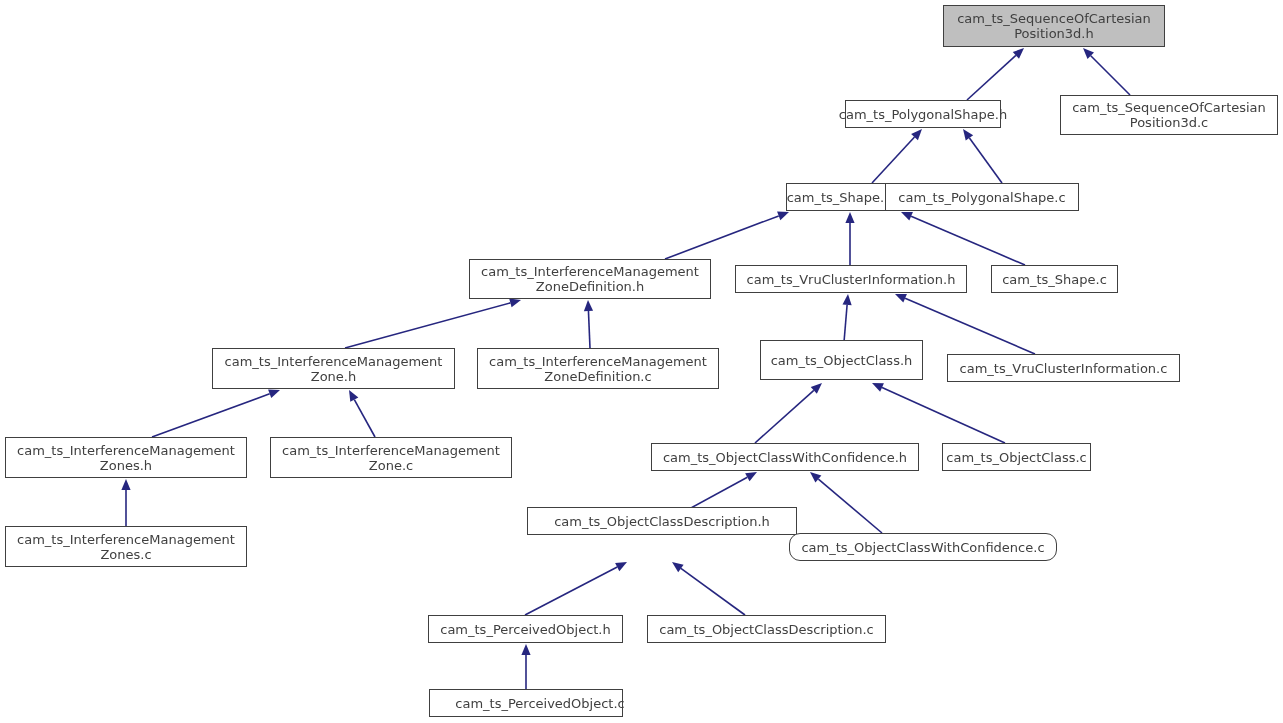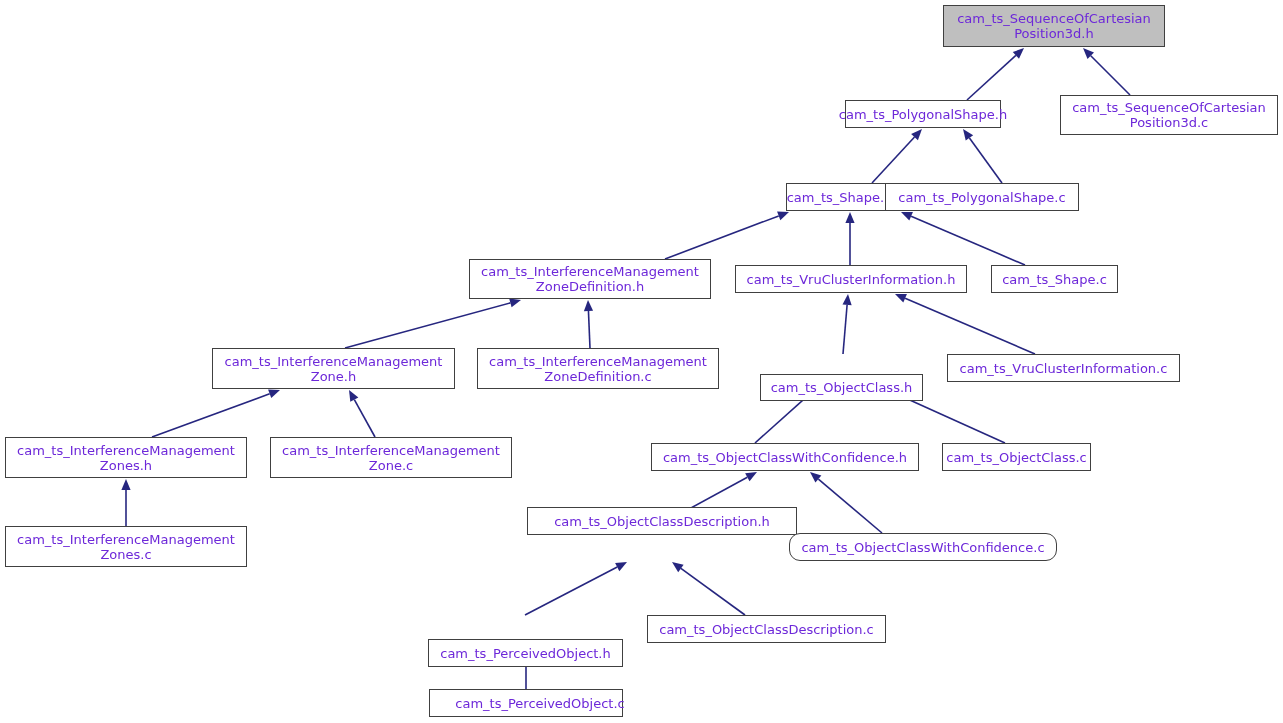--- a/index.html
+++ b/index.html
@@ -24,21 +24,21 @@
   }
   .node-box {
     position: absolute;
     box-sizing: border-box;
     border: 1px solid #404040;
     background: #ffffff;
     display: flex;
     align-items: center;
     justify-content: center;
     text-align: center;
-    color: #6d28d9;
+    color: #404040;
     font-size: 13px;
     line-height: 15px;
     letter-spacing: 0px;
     white-space: pre-line;
     cursor: pointer;
   }
   .node-box.root-node {
     background: #bfbfbf;
   }
   .node-label {
@@ -145,29 +145,29 @@
       <div class="node-box" style="left: 786px; top: 183px; width: 107px; height: 28px;"><span class="node-label">cam_ts_Shape.h</span></div>
       <div class="node-box" style="left: 885px; top: 183px; width: 194px; height: 28px;"><span class="node-label">cam_ts_PolygonalShape.c</span></div>
       <div class="node-box" style="left: 469px; top: 259px; width: 242px; height: 40px;"><span class="node-label">cam_ts_InterferenceManagement
 ZoneDefinition.h</span></div>
       <div class="node-box" style="left: 735px; top: 265px; width: 232px; height: 28px;"><span class="node-label">cam_ts_VruClusterInformation.h</span></div>
       <div class="node-box" style="left: 991px; top: 265px; width: 127px; height: 28px;"><span class="node-label">cam_ts_Shape.c</span></div>
       <div class="node-box" style="left: 212px; top: 348px; width: 243px; height: 41px;"><span class="node-label">cam_ts_InterferenceManagement
 Zone.h</span></div>
       <div class="node-box" style="left: 477px; top: 348px; width: 242px; height: 41px;"><span class="node-label">cam_ts_InterferenceManagement
 ZoneDefinition.c</span></div>
-      <div class="node-box" style="left: 760px; top: 374px; width: 163px; height: 27px;"><span class="node-label">cam_ts_ObjectClass.h</span></div>
+      <div class="node-box" style="left: 760px; top: 340px; width: 163px; height: 40px;"><span class="node-label">cam_ts_ObjectClass.h</span></div>
       <div class="node-box" style="left: 947px; top: 354px; width: 233px; height: 28px;"><span class="node-label">cam_ts_VruClusterInformation.c</span></div>
       <div class="node-box" style="left: 5px; top: 437px; width: 242px; height: 41px;"><span class="node-label">cam_ts_InterferenceManagement
 Zones.h</span></div>
       <div class="node-box" style="left: 270px; top: 437px; width: 242px; height: 41px;"><span class="node-label">cam_ts_InterferenceManagement
 Zone.c</span></div>
       <div class="node-box" style="left: 651px; top: 443px; width: 268px; height: 28px;"><span class="node-label">cam_ts_ObjectClassWithConfidence.h</span></div>
       <div class="node-box" style="left: 942px; top: 443px; width: 149px; height: 28px;"><span class="node-label">cam_ts_ObjectClass.c</span></div>
       <div class="node-box" style="left: 5px; top: 526px; width: 242px; height: 41px;"><span class="node-label">cam_ts_InterferenceManagement
 Zones.c</span></div>
       <div class="node-box" style="left: 527px; top: 507px; width: 270px; height: 28px;"><span class="node-label">cam_ts_ObjectClassDescription.h</span></div>
       <div class="node-box" style="left: 789px; top: 533px; width: 268px; height: 28px; border-radius: 11px;"><span class="node-label">cam_ts_ObjectClassWithConfidence.c</span></div>
-      <div class="node-box" style="left: 428px; top: 615px; width: 195px; height: 28px; margin-top: 24px;"><span class="node-label">cam_ts_PerceivedObject.h</span></div>
+      <div class="node-box" style="left: 428px; top: 615px; width: 195px; height: 28px;"><span class="node-label">cam_ts_PerceivedObject.h</span></div>
       <div class="node-box" style="left: 647px; top: 615px; width: 239px; height: 28px;"><span class="node-label">cam_ts_ObjectClassDescription.c</span></div>
       <div class="node-box" style="left: 429px; top: 689px; width: 194px; height: 28px; padding-left: 28px;"><span class="node-label">cam_ts_PerceivedObject.c</span></div>
     </div>
 </div>
 
 </body></html>

